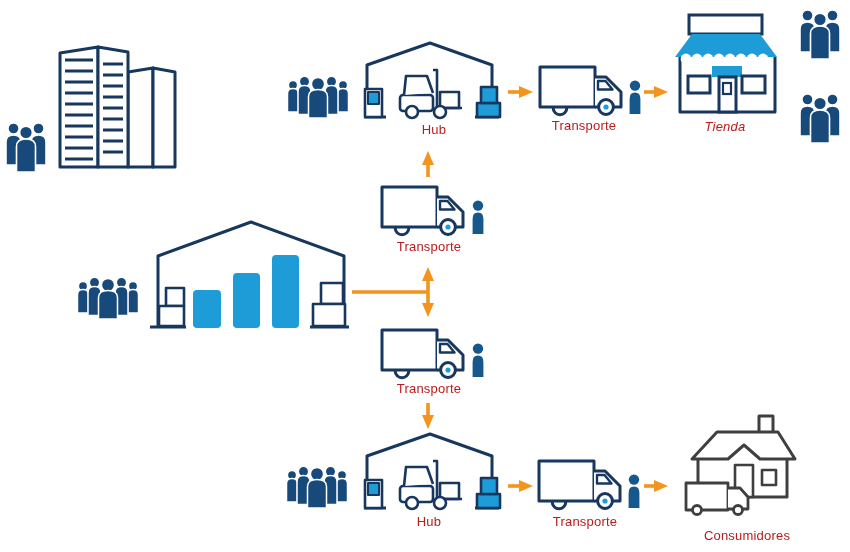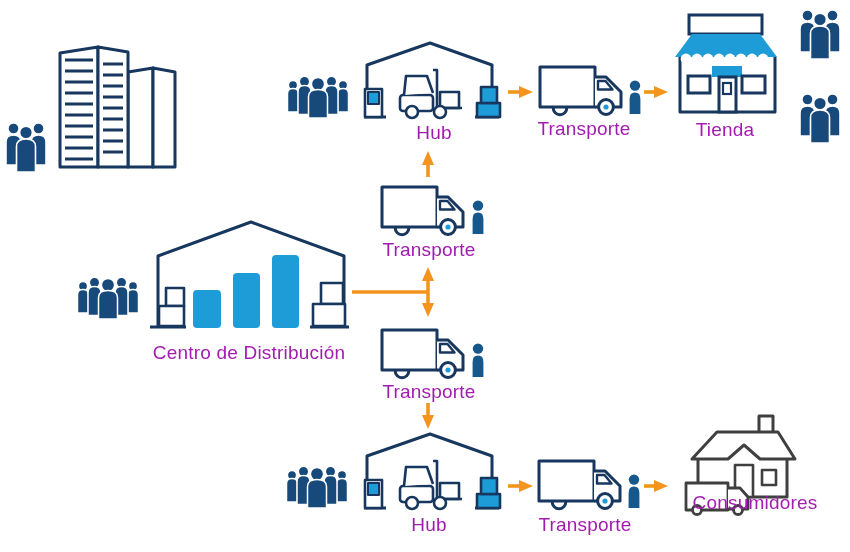--- a/index.html
+++ b/index.html
@@ -8,22 +8,22 @@
     width:850px;height:552px;
     background:#ffffff;
     overflow:hidden;
     font-family:"Liberation Sans", sans-serif;
   }
   .scene{position:absolute;left:0;top:0;}
   .lbl{
     position:absolute;
     transform:translateX(-50%);
     white-space:nowrap;
-    font-size:19px;
-    color:#a21caf;
+    font-size:13px;
+    color:#b91c1c;
     letter-spacing:0.2px;
   }
 </style>
 </head>
 <body>
 
 <div class="canvas">
 
 <svg class="scene" width="850" height="552" viewBox="0 0 850 552">
   <defs>
@@ -193,23 +193,22 @@
       <path d="M508 486 H521" fill="none"></path>
       <polygon points="533,486 519,480 519,492" stroke="none"></polygon>
     </g>
     <g>
       <path d="M644 486 H656" fill="none"></path>
       <polygon points="668,486 654,480 654,492" stroke="none"></polygon>
     </g>
   </g>
 </svg>
 
-<div class="lbl" style="left:249px;top:342px;">Centro de Distribución</div>
 <div class="lbl" style="left:434px;top:122px;">Hub</div>
 <div class="lbl" style="left:429px;top:239px;">Transporte</div>
 <div class="lbl" style="left:429px;top:381px;">Transporte</div>
 <div class="lbl" style="left:584px;top:118px;">Transporte</div>
-<div class="lbl" style="left:725px;top:119px;">Tienda</div>
+<div class="lbl" style="left:725px;top:119px;font-style:italic;">Tienda</div>
 <div class="lbl" style="left:429px;top:514px;">Hub</div>
 <div class="lbl" style="left:585px;top:514px;">Transporte</div>
-<div class="lbl" style="left:747px;top:492px;margin-left:8px;">Consumidores</div>
+<div class="lbl" style="left:747px;top:528px;">Consumidores</div>
 
 </div>
 
 </body></html>

